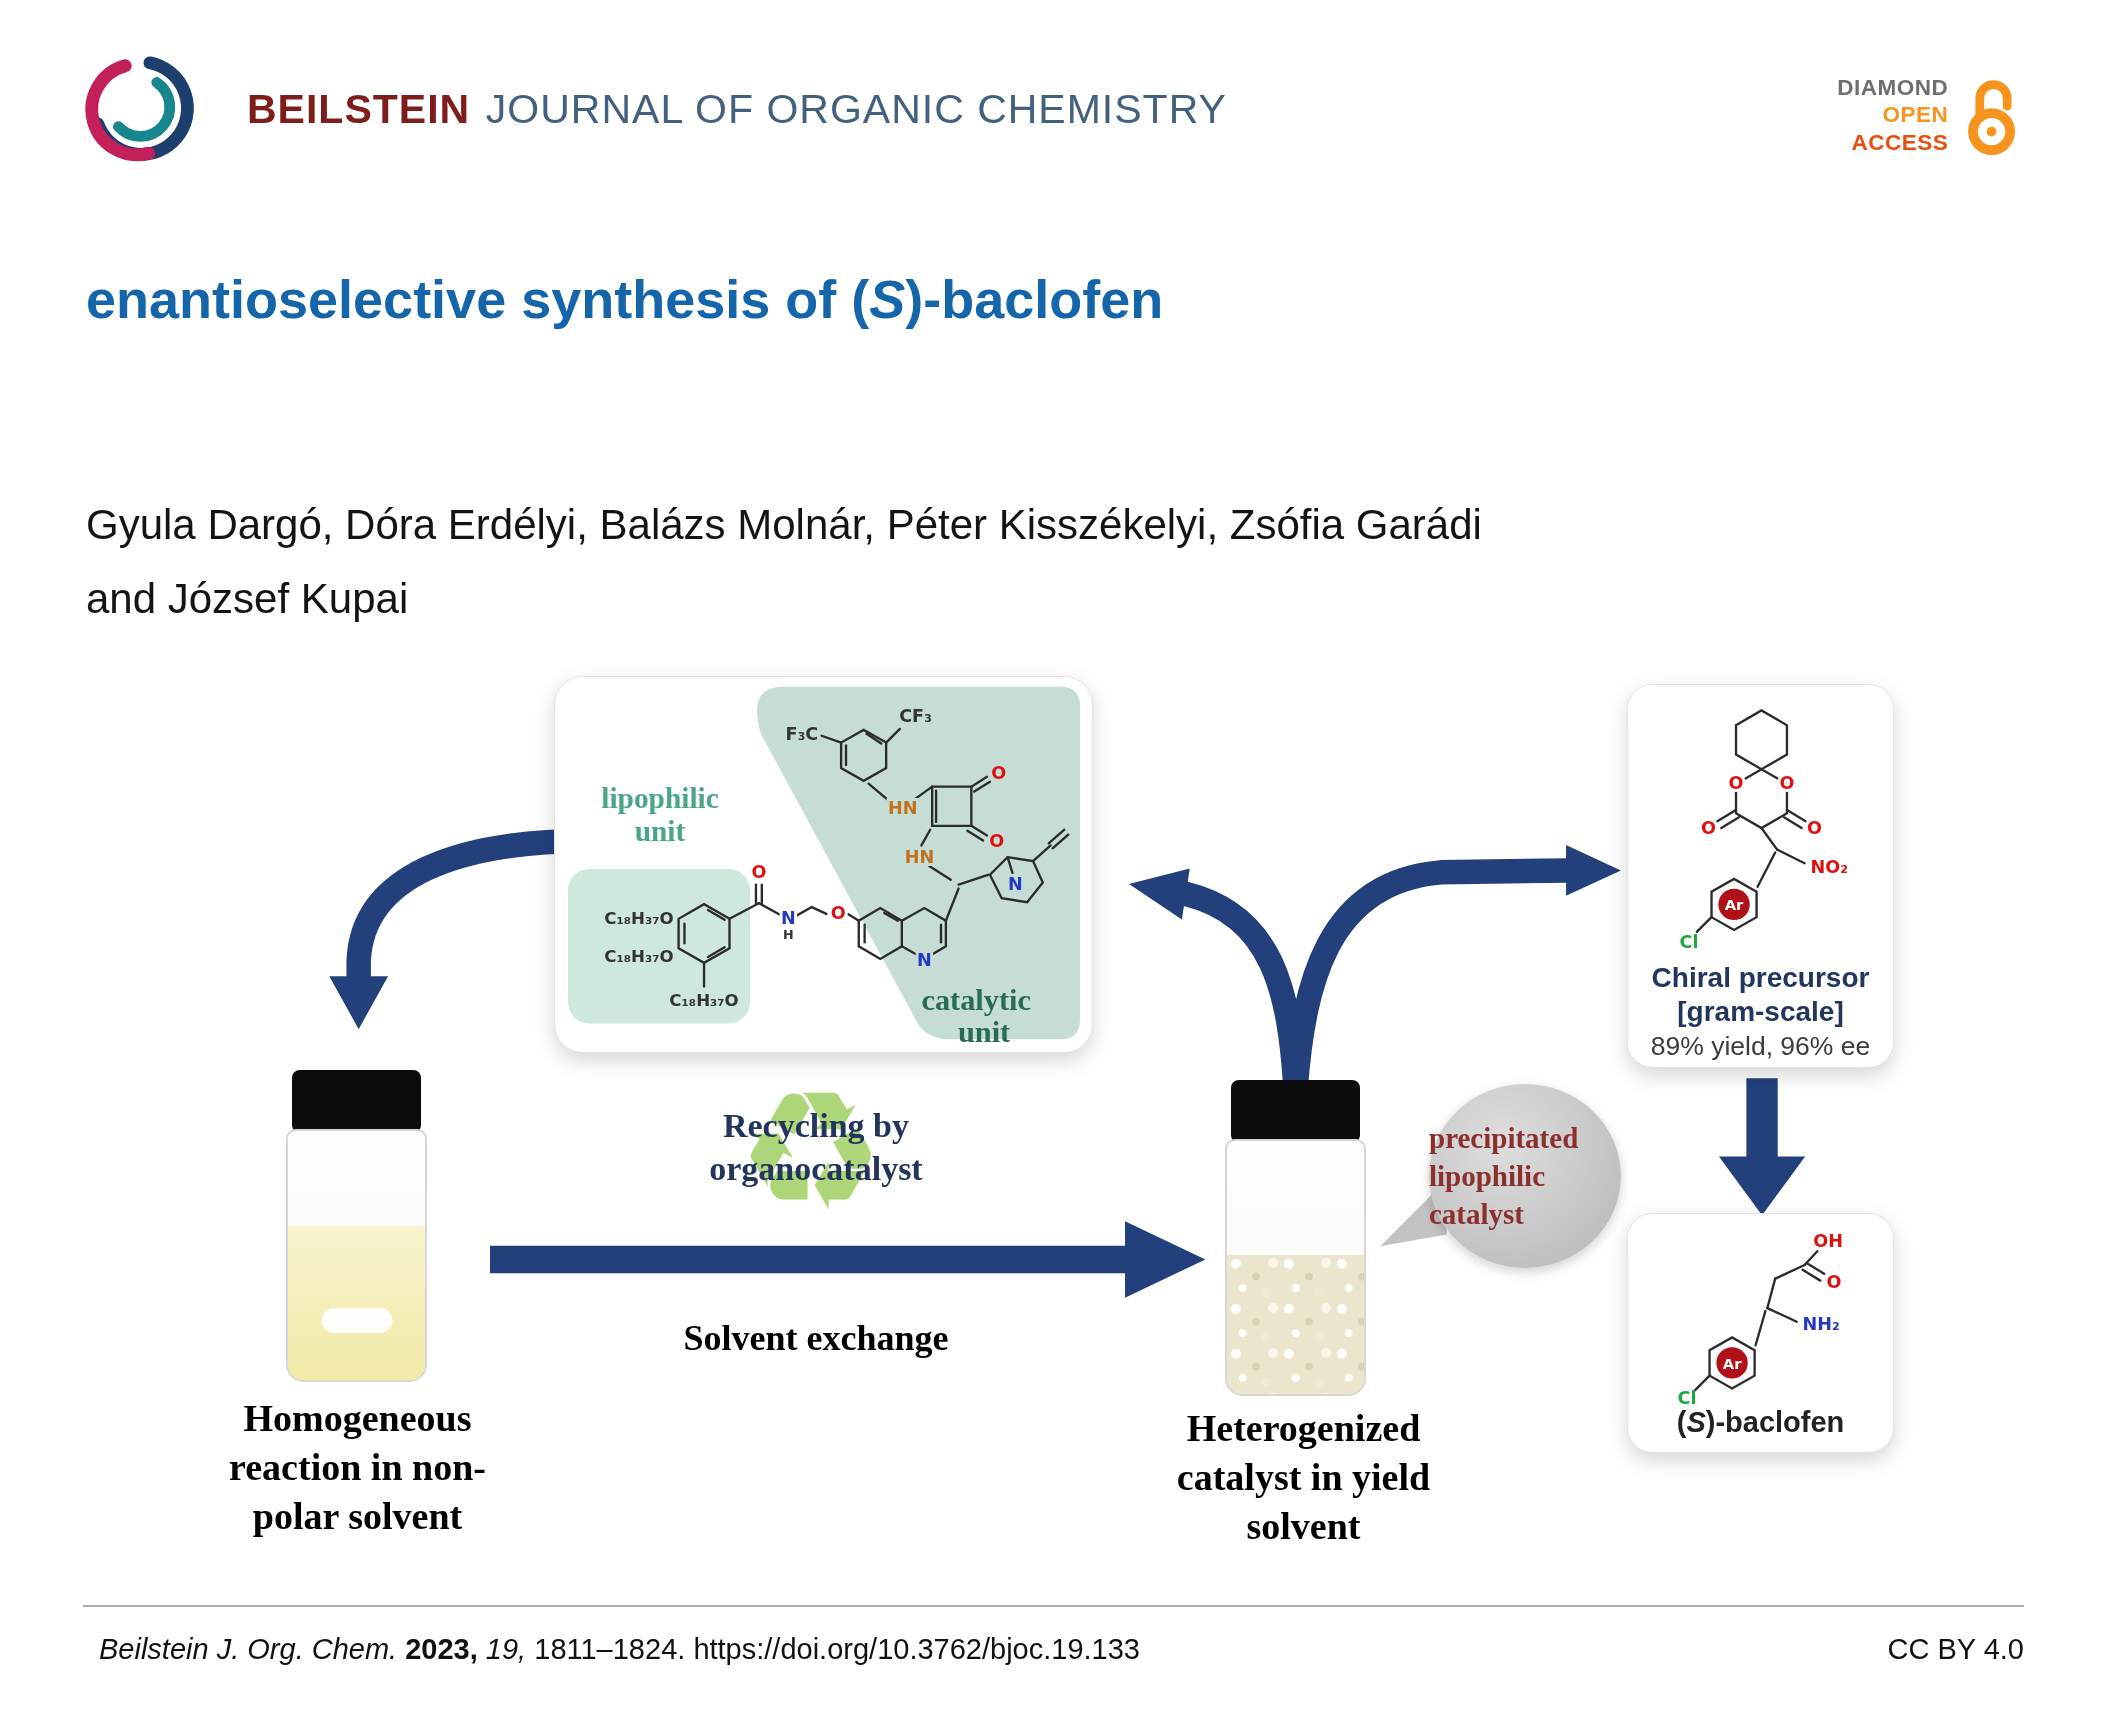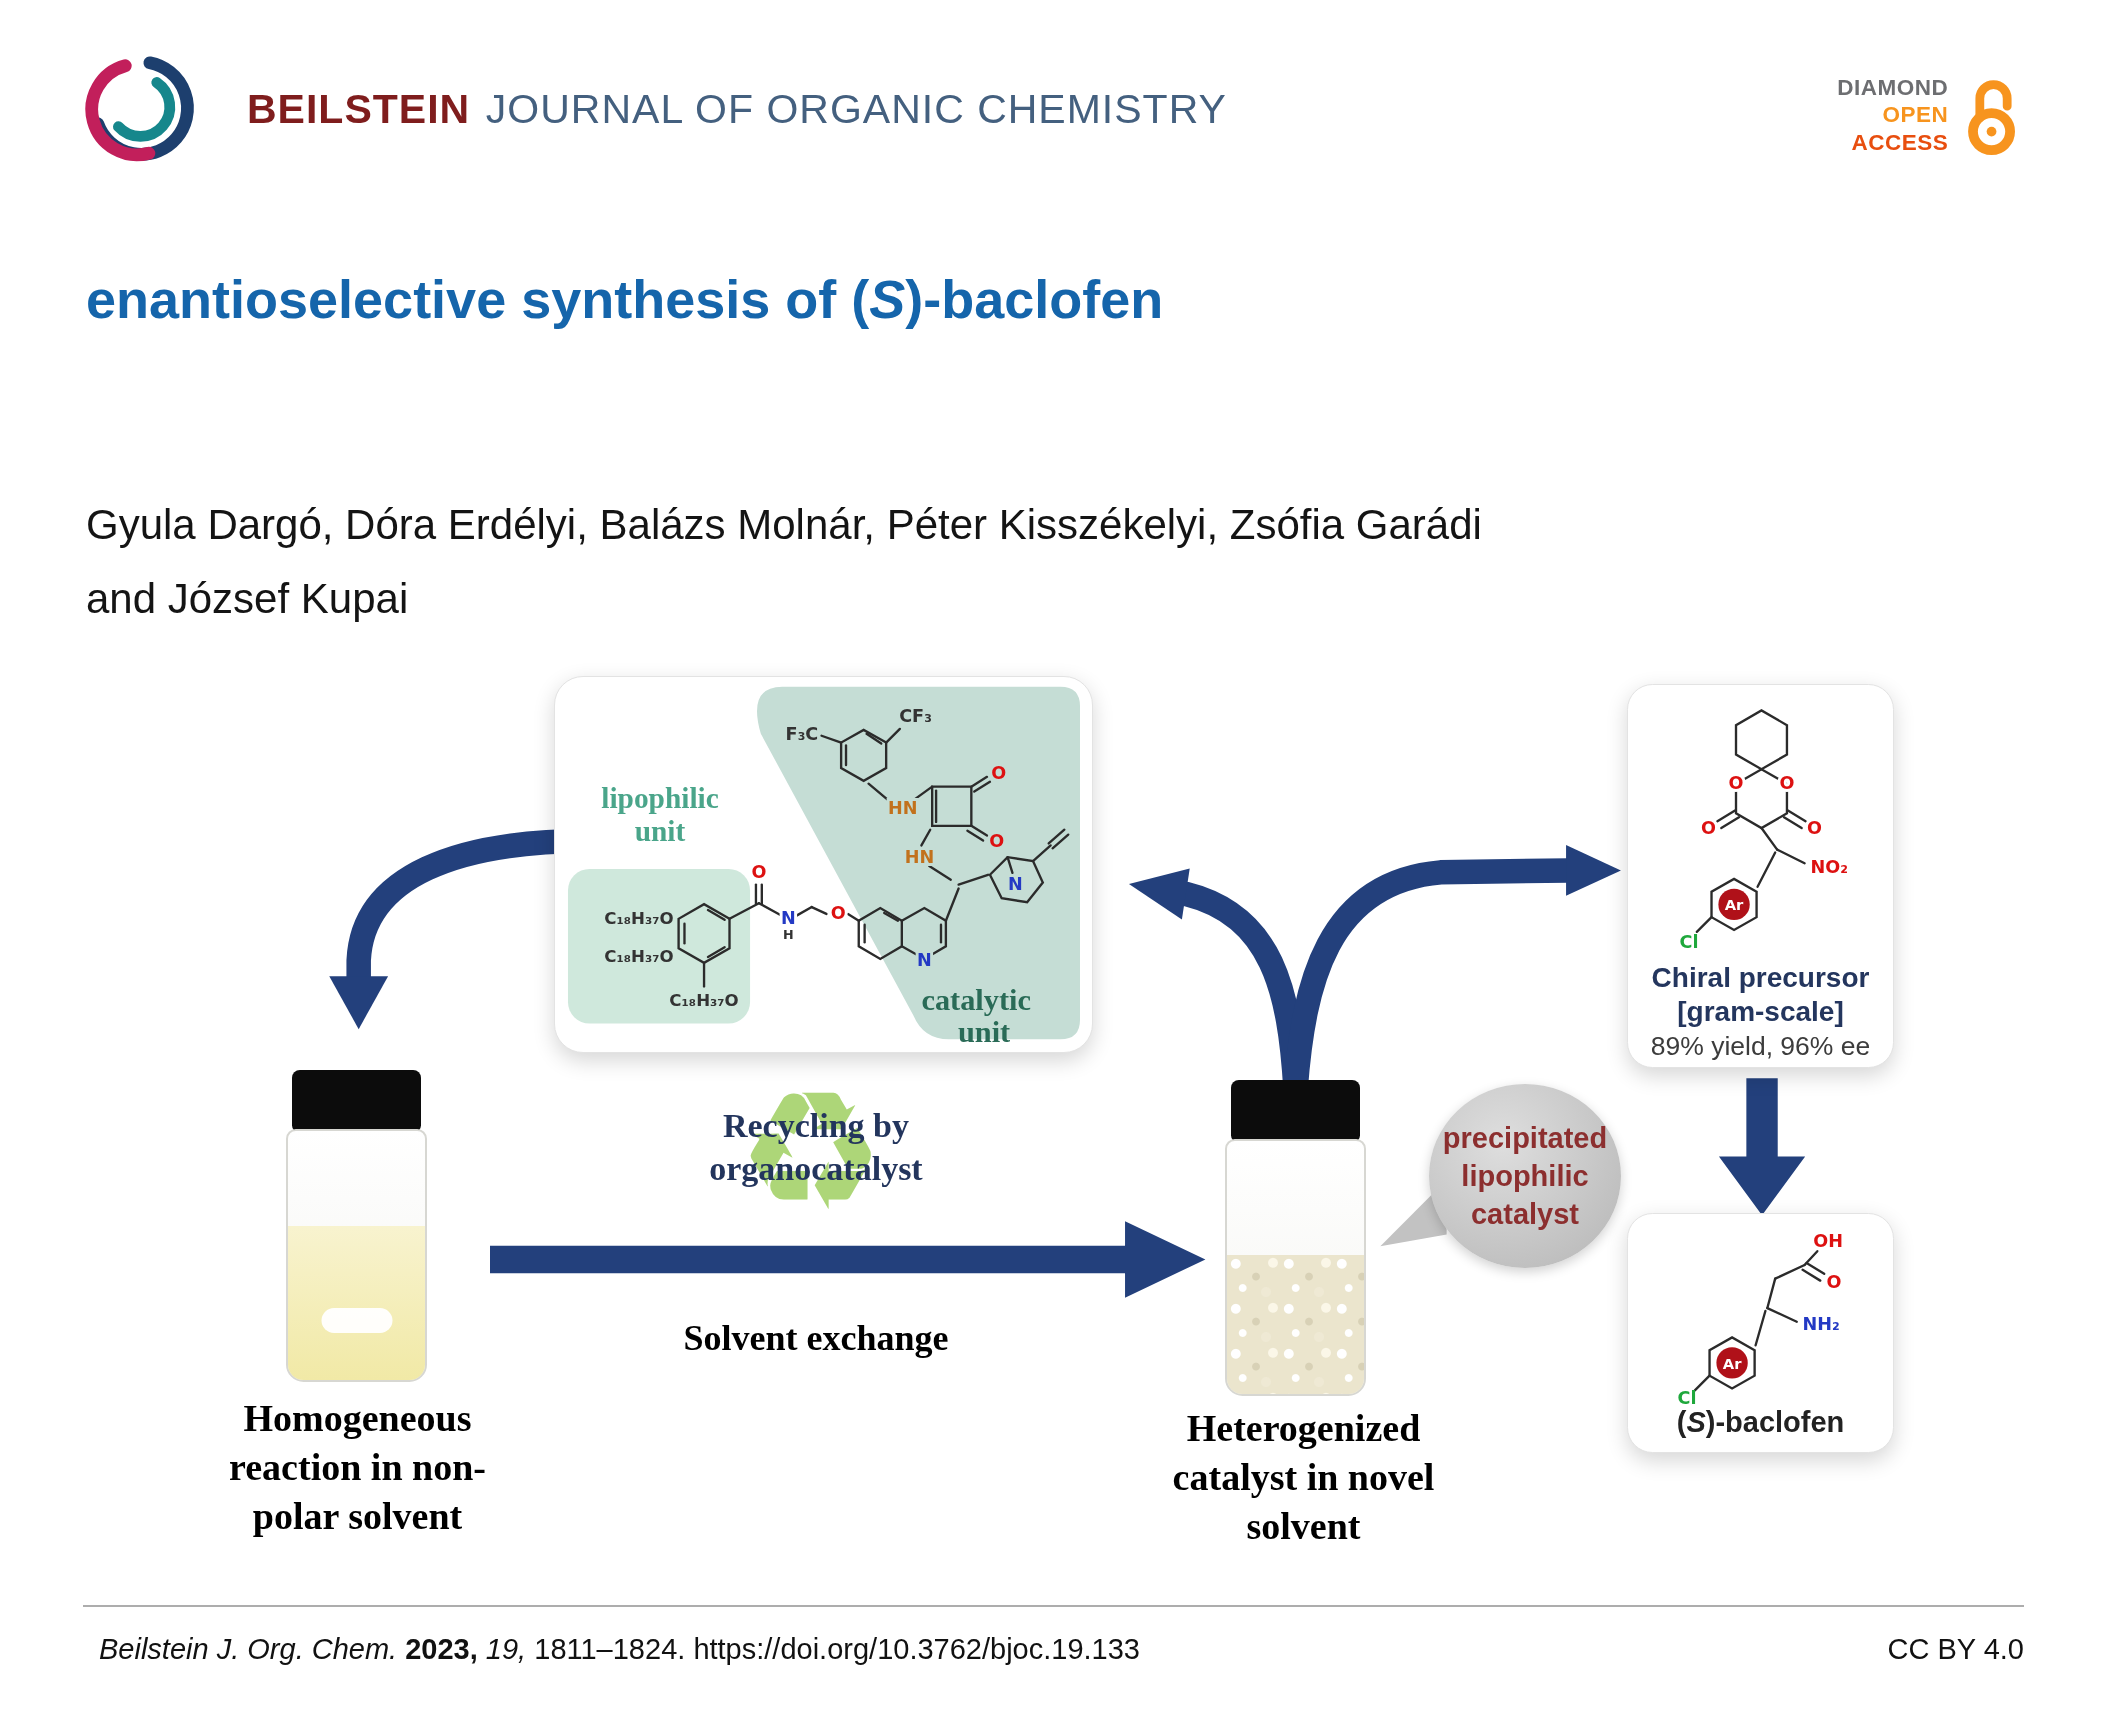--- a/index.html
+++ b/index.html
@@ -61,22 +61,22 @@
   
   .serif{font-family:"Liberation Serif","DejaVu Serif",serif;font-weight:700;color:#000000}
   .vial-caption{text-align:center;font-size:38px;line-height:49px}
   .recycle-glyph{font-family:"DejaVu Sans",sans-serif;font-size:165px;line-height:165px;color:#8bc53f;opacity:.7;z-index:2}
   .recycle-text{text-align:center;font-size:34px;line-height:43px;color:#23355d;z-index:3}
   .solvent-label{text-align:center;font-size:36px;z-index:3}
 
   
   .callout-circle{position:absolute;inset:0;border-radius:50%;
      background:radial-gradient(circle at 38% 32%,#dedede,#b5b5b5);
-     display:flex;flex-direction:column;justify-content:center;text-align:center;
-     font-family:Liberation Sans, sans-serif;font-weight:700;color:#8c2f2f;
+     display:flex;flex-direction:column;justify-content:center;
+     font-family:Liberation Serif, serif;font-weight:700;color:#8c2f2f;
      font-size:29px;line-height:38px;box-shadow:0 3.9px 11.8px rgba(0,0,0,.18)}
 
   
   .box-caption{position:absolute;left:0;right:0;text-align:center;color:#24365e;font-weight:700;font-size:28px;line-height:34px}
   .box-caption .muted{color:#3c3c3c;font-weight:400;font-size:26.5px}
   .baclofen-caption{position:absolute;left:0;right:0;text-align:center;color:#222;font-weight:700;font-size:29px}
 
   
   .footer-rule{left:83px;right:83px;top:1605px;height:2px;background:#adadad}
   .footer{left:99px;right:83px;top:1633px;display:flex;justify-content:space-between;font-size:29px;color:#111}
@@ -234,21 +234,21 @@
   </div>
 
   <div class="abs z2" style="left:1225px;top:1080px;width:141px;height:316px">
     <div class="vial-cap"></div>
     <div class="vial-body">
       <div class="vial-precip"></div>
     </div>
   </div>
   <div class="abs serif vial-caption" style="left:1078px;top:1404px;width:451px">
     <div>Heterogenized</div>
-    <div>catalyst in novel</div>
+    <div>catalyst in yield</div>
     <div>solvent</div>
   </div>
 
   <div class="abs z2" style="left:1429px;top:1084px;width:192px;height:184px">
     <svg class="abs" style="left:-51px;top:90px" width="69" height="78" viewBox="0 0 70 80">
       <polygon points="70,6 70,62 2,74" fill="#c2c2c2"></polygon>
     </svg>
     <div class="callout-circle">
       <div>precipitated</div>
       <div>lipophilic</div>

